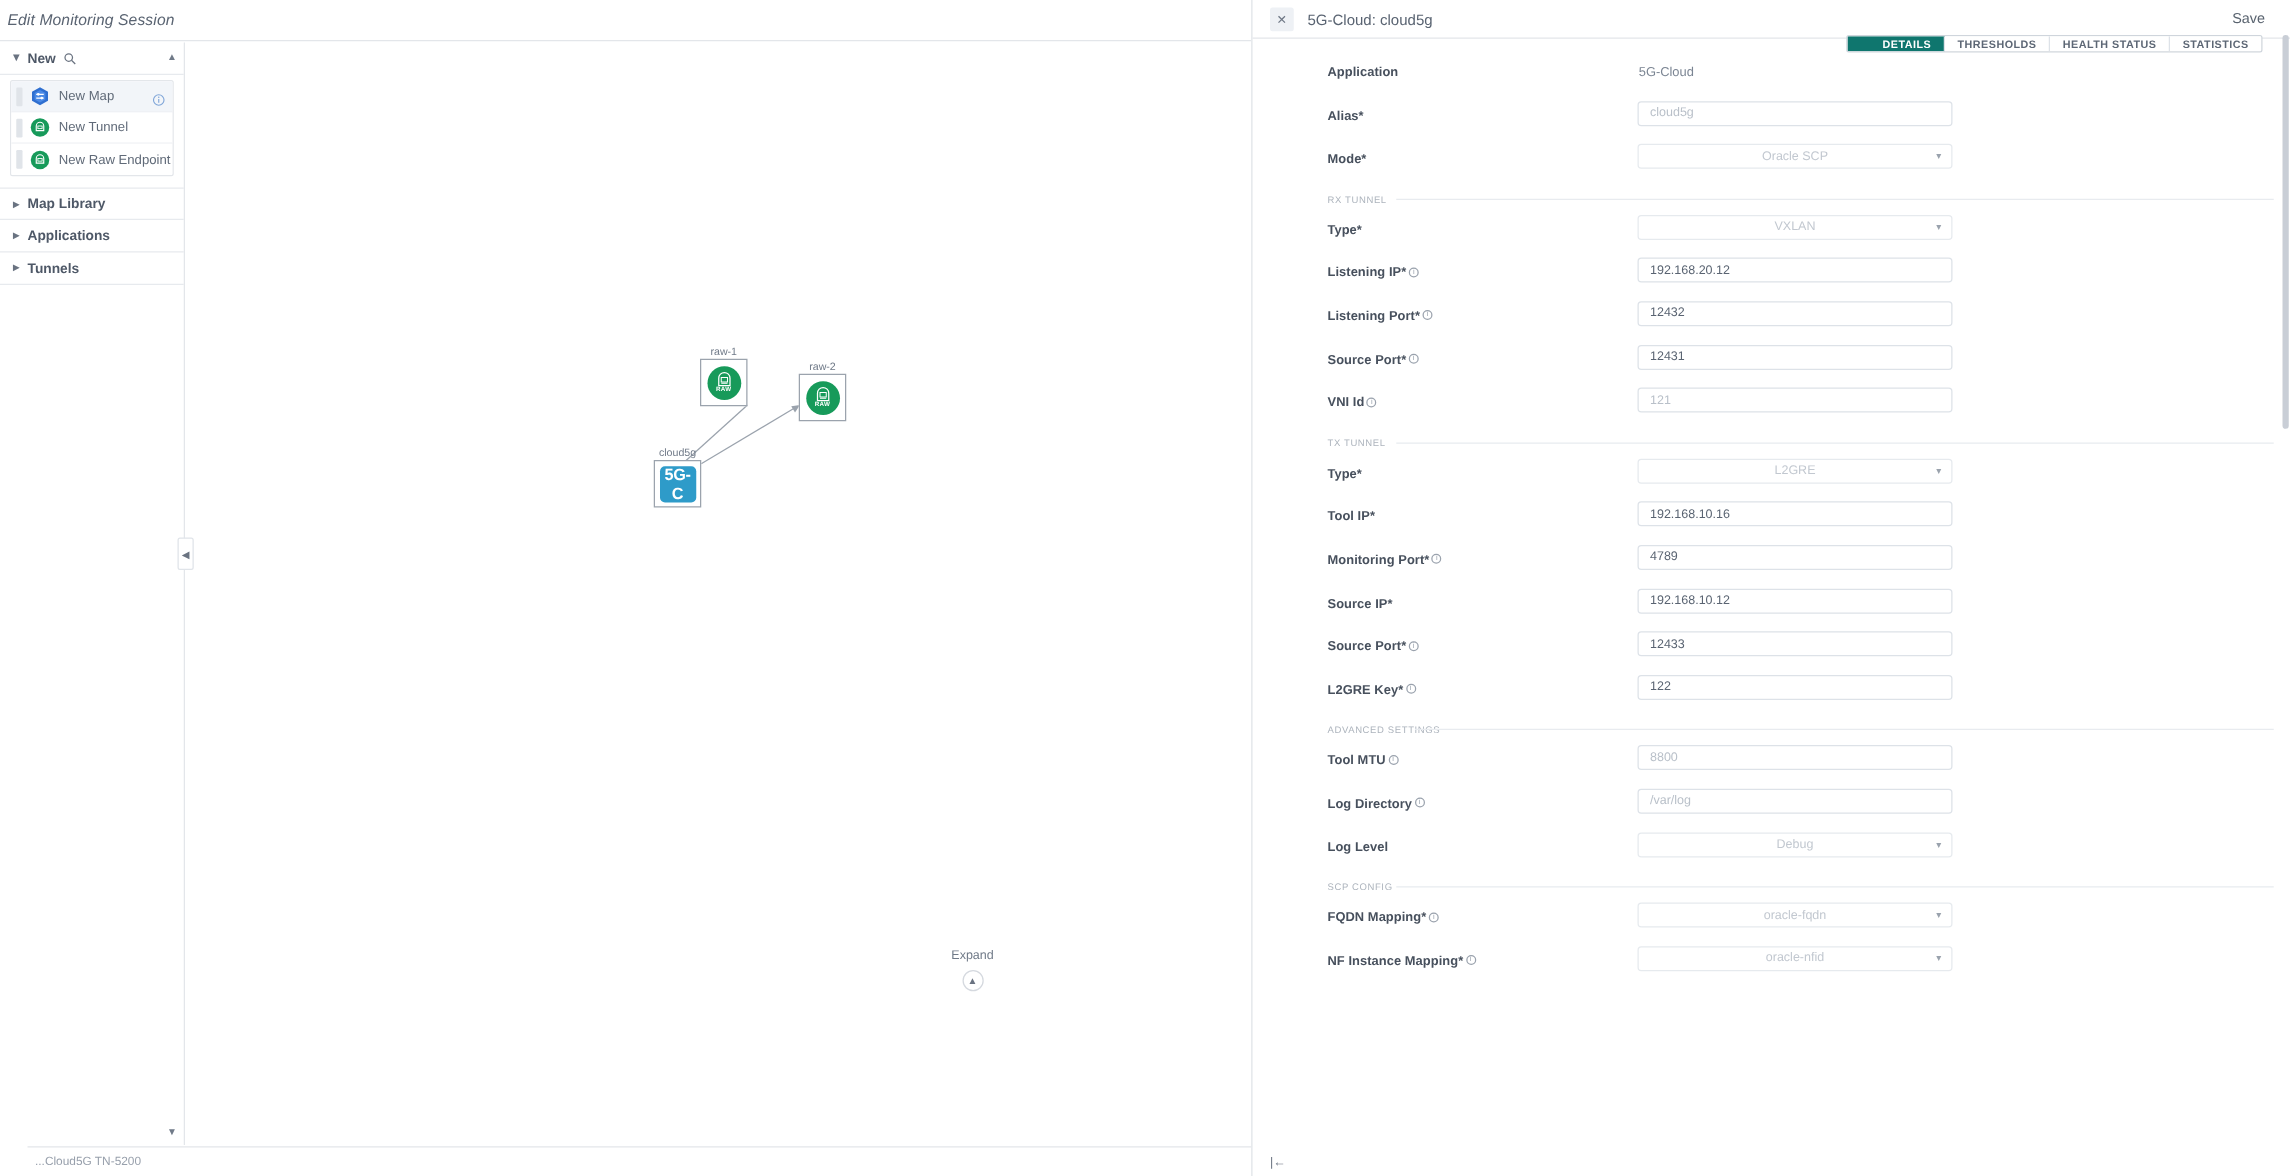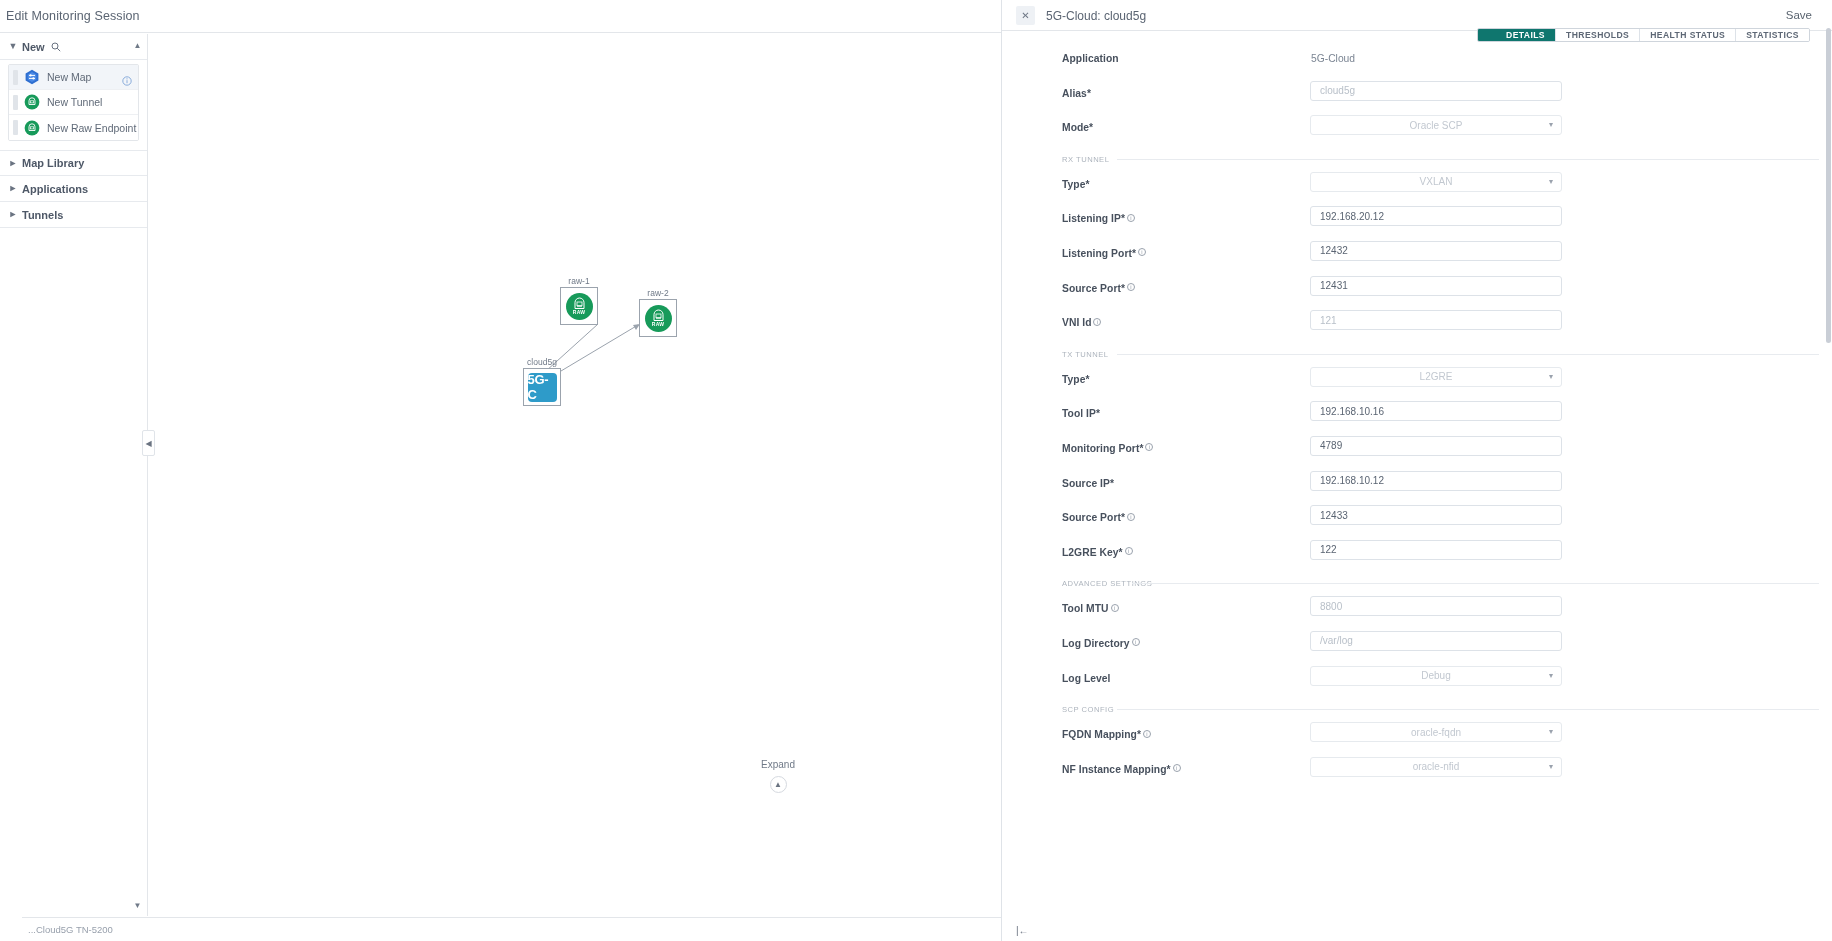--- a/index.html
+++ b/index.html
@@ -11,21 +11,21 @@
   }
   .app { position: relative; width: 1832px; height: 941px; background: #fff; }
 
   
   .topbar {
     position: absolute; left: 0; top: 0; width: 1001px; height: 33px;
     background: #fff; border-bottom: 1px solid #e3e6ea;
   }
   .topbar .title {
     position: absolute; left: 6px; top: 9px;
-    font-size: 12.5px; color: #5a6472; letter-spacing: .1px;
+    font-size: 12.5px; color: #5a6472; letter-spacing: .1px; font-style: italic;
   }
 
   
   .sidebar {
     position: absolute; left: 0; top: 34px; width: 148px; height: 882px;
     background: #fff; border-right: 1px solid #e3e6ea;
   }
   .sb-section {
     position: relative; height: 26px; border-bottom: 1px solid #e7eaee;
     display: flex; align-items: center; padding-left: 8px;
@@ -64,21 +64,21 @@
     font-size: 8px; color: #707a88;
   }
   .sb-scrollup { top: 5px; }
   .sb-scrolldown { bottom: 4px; }
 
   
   .canvas {
     position: absolute; left: 149px; top: 34px; width: 852px; height: 882px;
     background: #fff; overflow: hidden;
   }
-  .node { position: absolute; }
+  .node { position: absolute; text-align: center; }
   .node .nlabel {
     position: absolute; left: 50%; transform: translateX(-50%); top: -11px;
     font-size: 8.5px; color: #707a88; white-space: nowrap;
   }
   .node .nbox {
     border: 1px solid #9ba3ad; background: #fff;
     display: flex; align-items: center; justify-content: center;
   }
   .raw-badge {
     width: 27px; height: 27px; border-radius: 50%; background: #179a5a;

